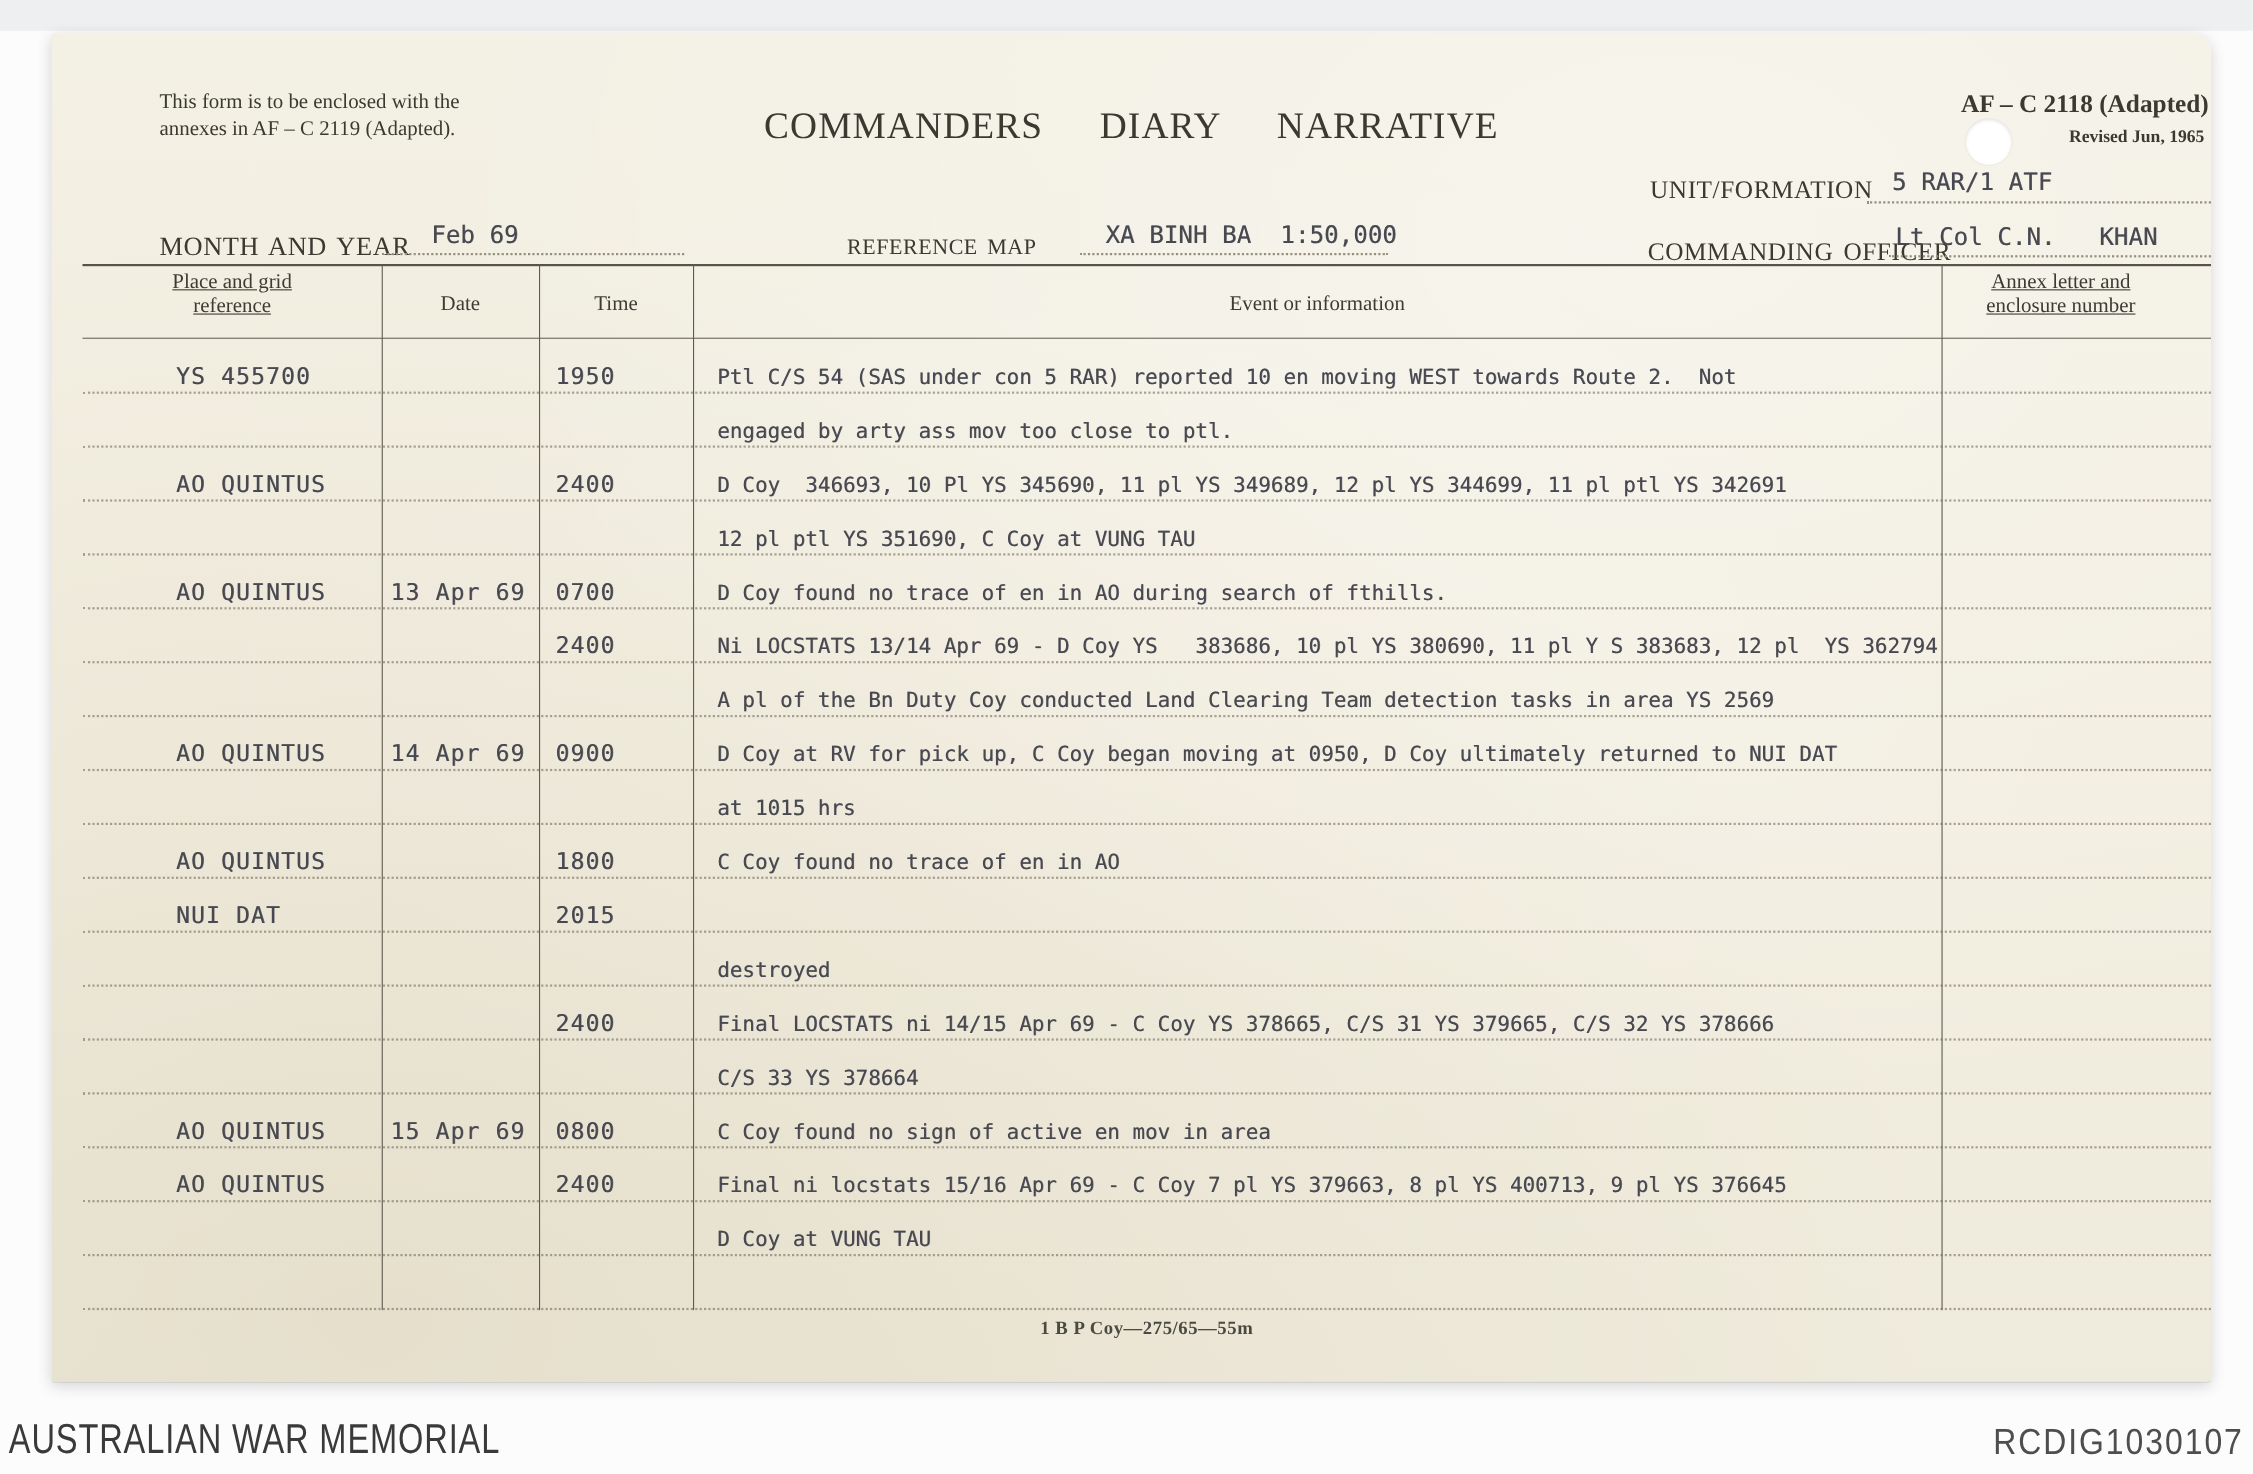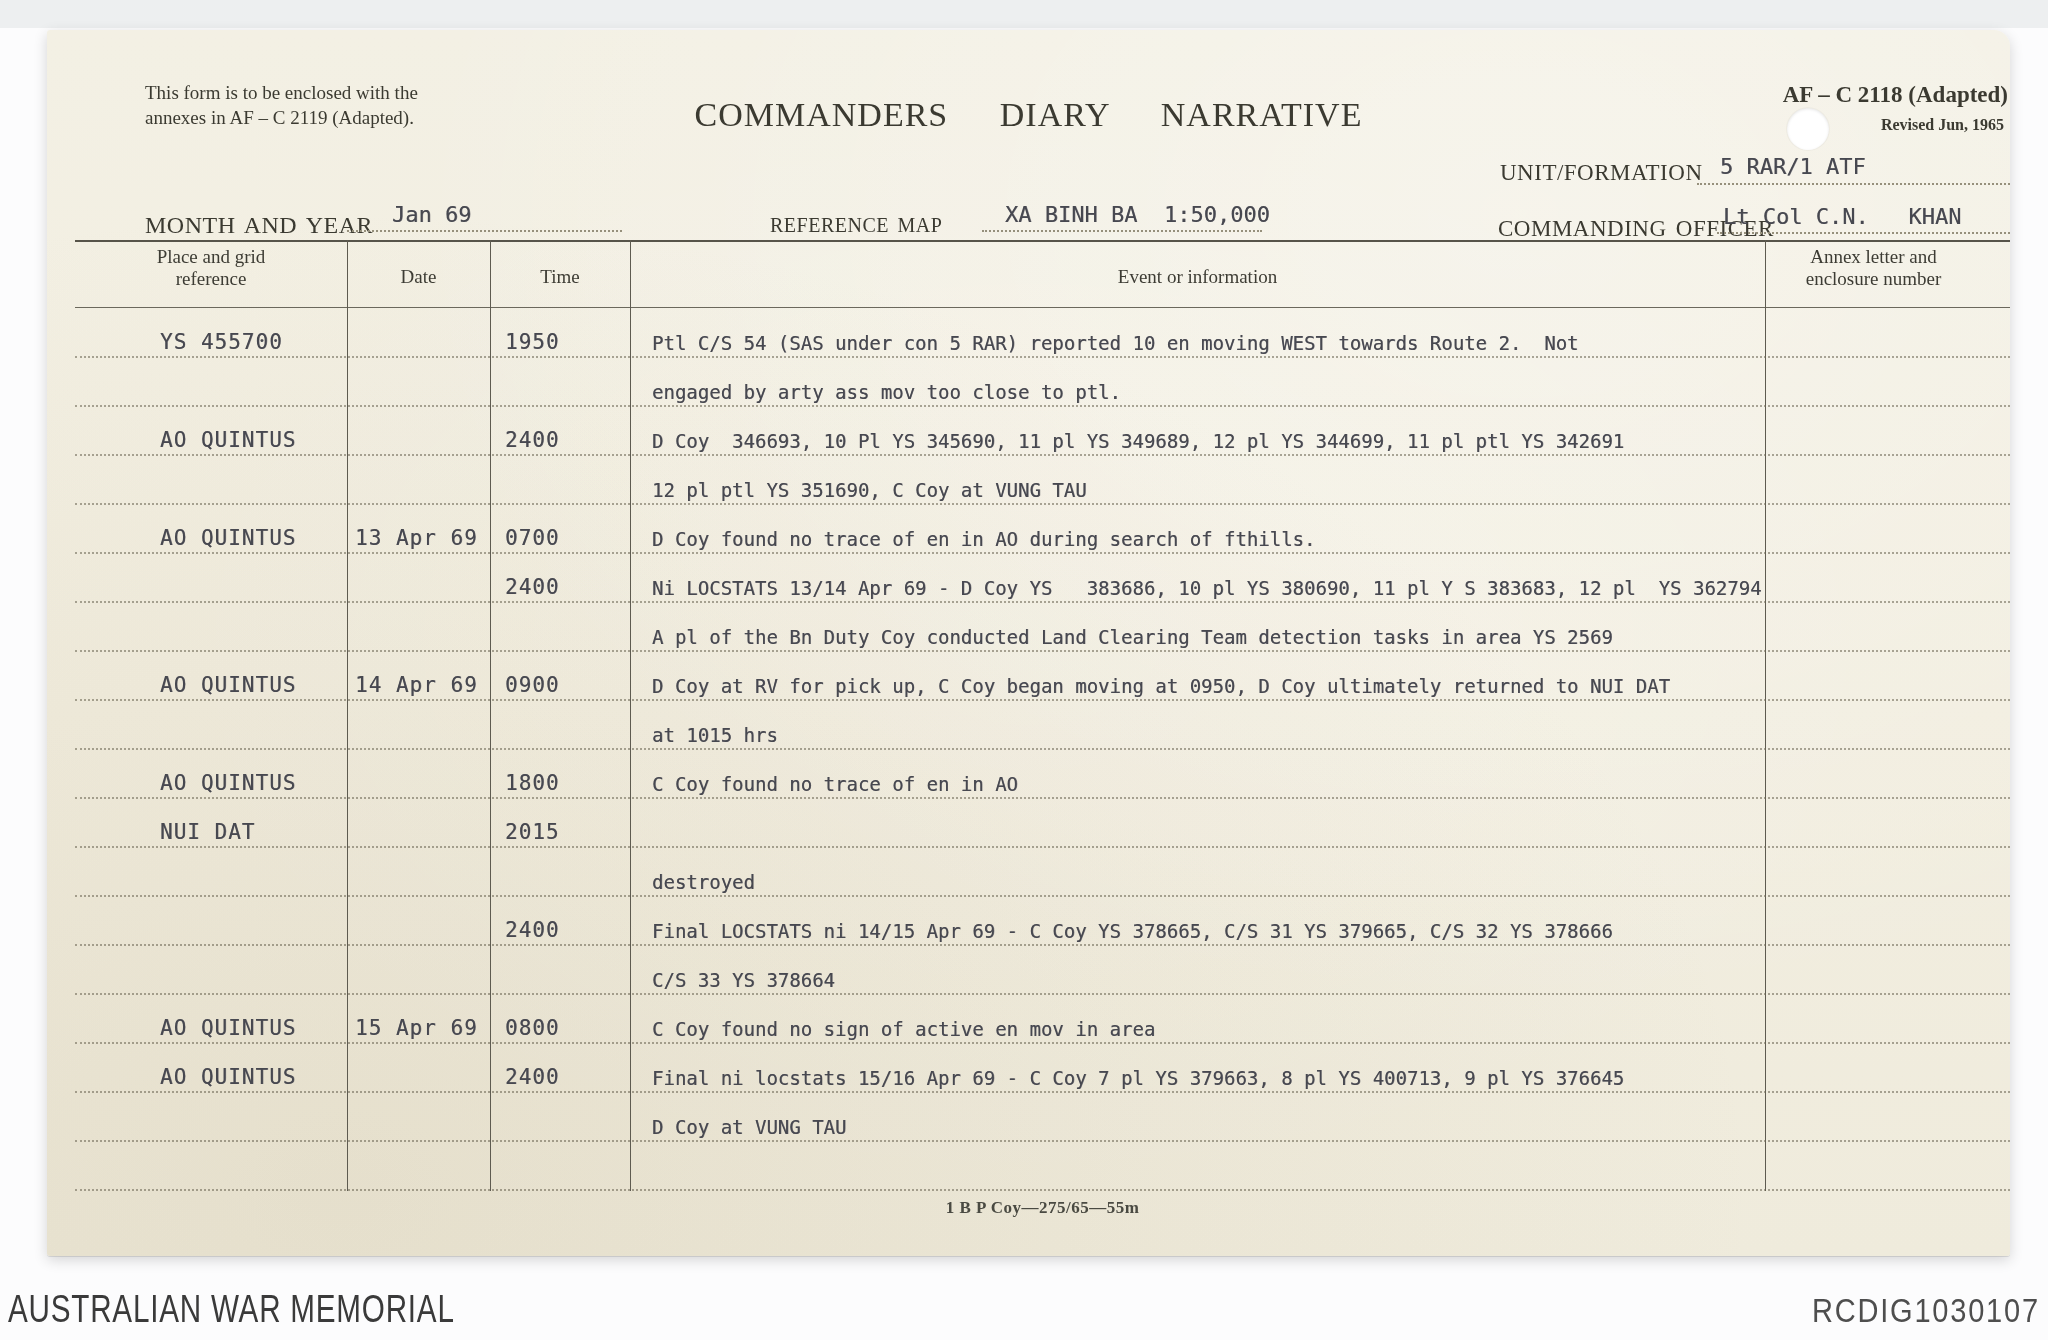--- a/index.html
+++ b/index.html
@@ -40,21 +40,21 @@
   .field-value { position:absolute; font-size:22px; }
 
   
   .t-top   { position:absolute; left:28px; top:210px; width:1935px; border-top:2px solid #57544a; }
   .t-hsep  { position:absolute; left:28px; top:277px; width:1935px; border-top:1px solid #6b685c; }
   .vline   { position:absolute; top:210px; height:951px; border-left:1px solid #5e5b50; }
   .v1 { left:300px; } .v2 { left:443px; } .v3 { left:583px; } .v4 { left:1718px; }
 
   .th { position:absolute; font-size:19px; line-height:22px; text-align:center; color:#3d3c34; }
   .th-place { left:28px;  width:272px;  top:216px; }
-  .th-place > span, .th-annex > span { display:inline-block; max-width:170px; }
+  .th-place > span, .th-annex > span { display:inline-block; max-width:170px;text-decoration:underline; }
   .th-date  { left:300px; width:143px; top:236px; }
   .th-time  { left:443px; width:140px; top:236px; }
   .th-event { left:583px; width:1135px; top:236px; }
   .th-annex { left:1718px; width:217px; top:216px; }
 
   
   .rows { position:absolute; left:28px; top:279px; width:1935px; }
   .trow { position:relative; height:49px; border-bottom:2px dotted rgba(104,98,80,0.55); }
   .trow span { position:absolute; bottom:2px; }
   .cp { left:85px;  font-size:21px; letter-spacing:1px; }
@@ -90,21 +90,21 @@
     <div class="form-number print">AF – C 2118 (Adapted)</div>
     <div class="revised print">Revised Jun, 1965</div>
     <div class="hole"></div>
 
     <div class="field-label print" style="left:1453px; top:130px;">UNIT/FORMATION</div>
     <div class="dotleader" style="left:1650px; width:313px; top:131px;"></div>
     <div class="field-value typed" style="left:1673px; top:124px;">5 RAR/1 ATF</div>
 
     <div class="field-label print" style="left:98px; top:182px; font-size:24px;">MONTH AND YEAR</div>
     <div class="dotleader" style="left:300px; width:275px; top:178px;"></div>
-    <div class="field-value typed" style="left:345px; top:172px;">Jan 69</div>
+    <div class="field-value typed" style="left:345px; top:172px;">Feb 69</div>
 
     <div class="field-label print" style="left:723px; top:184px; font-size:20px;">REFERENCE MAP</div>
     <div class="dotleader" style="left:935px; width:280px; top:178px;"></div>
     <div class="field-value typed" style="left:958px; top:172px;">XA BINH BA  1:50,000</div>
 
     <div class="field-label print" style="left:1451px; top:186px;">COMMANDING OFFICER</div>
     <div class="dotleader" style="left:1670px; width:293px; top:180px;"></div>
     <div class="field-value typed" style="left:1676px; top:174px;">Lt Col C.N.   KHAN</div>
 
     <div class="t-top"></div>

